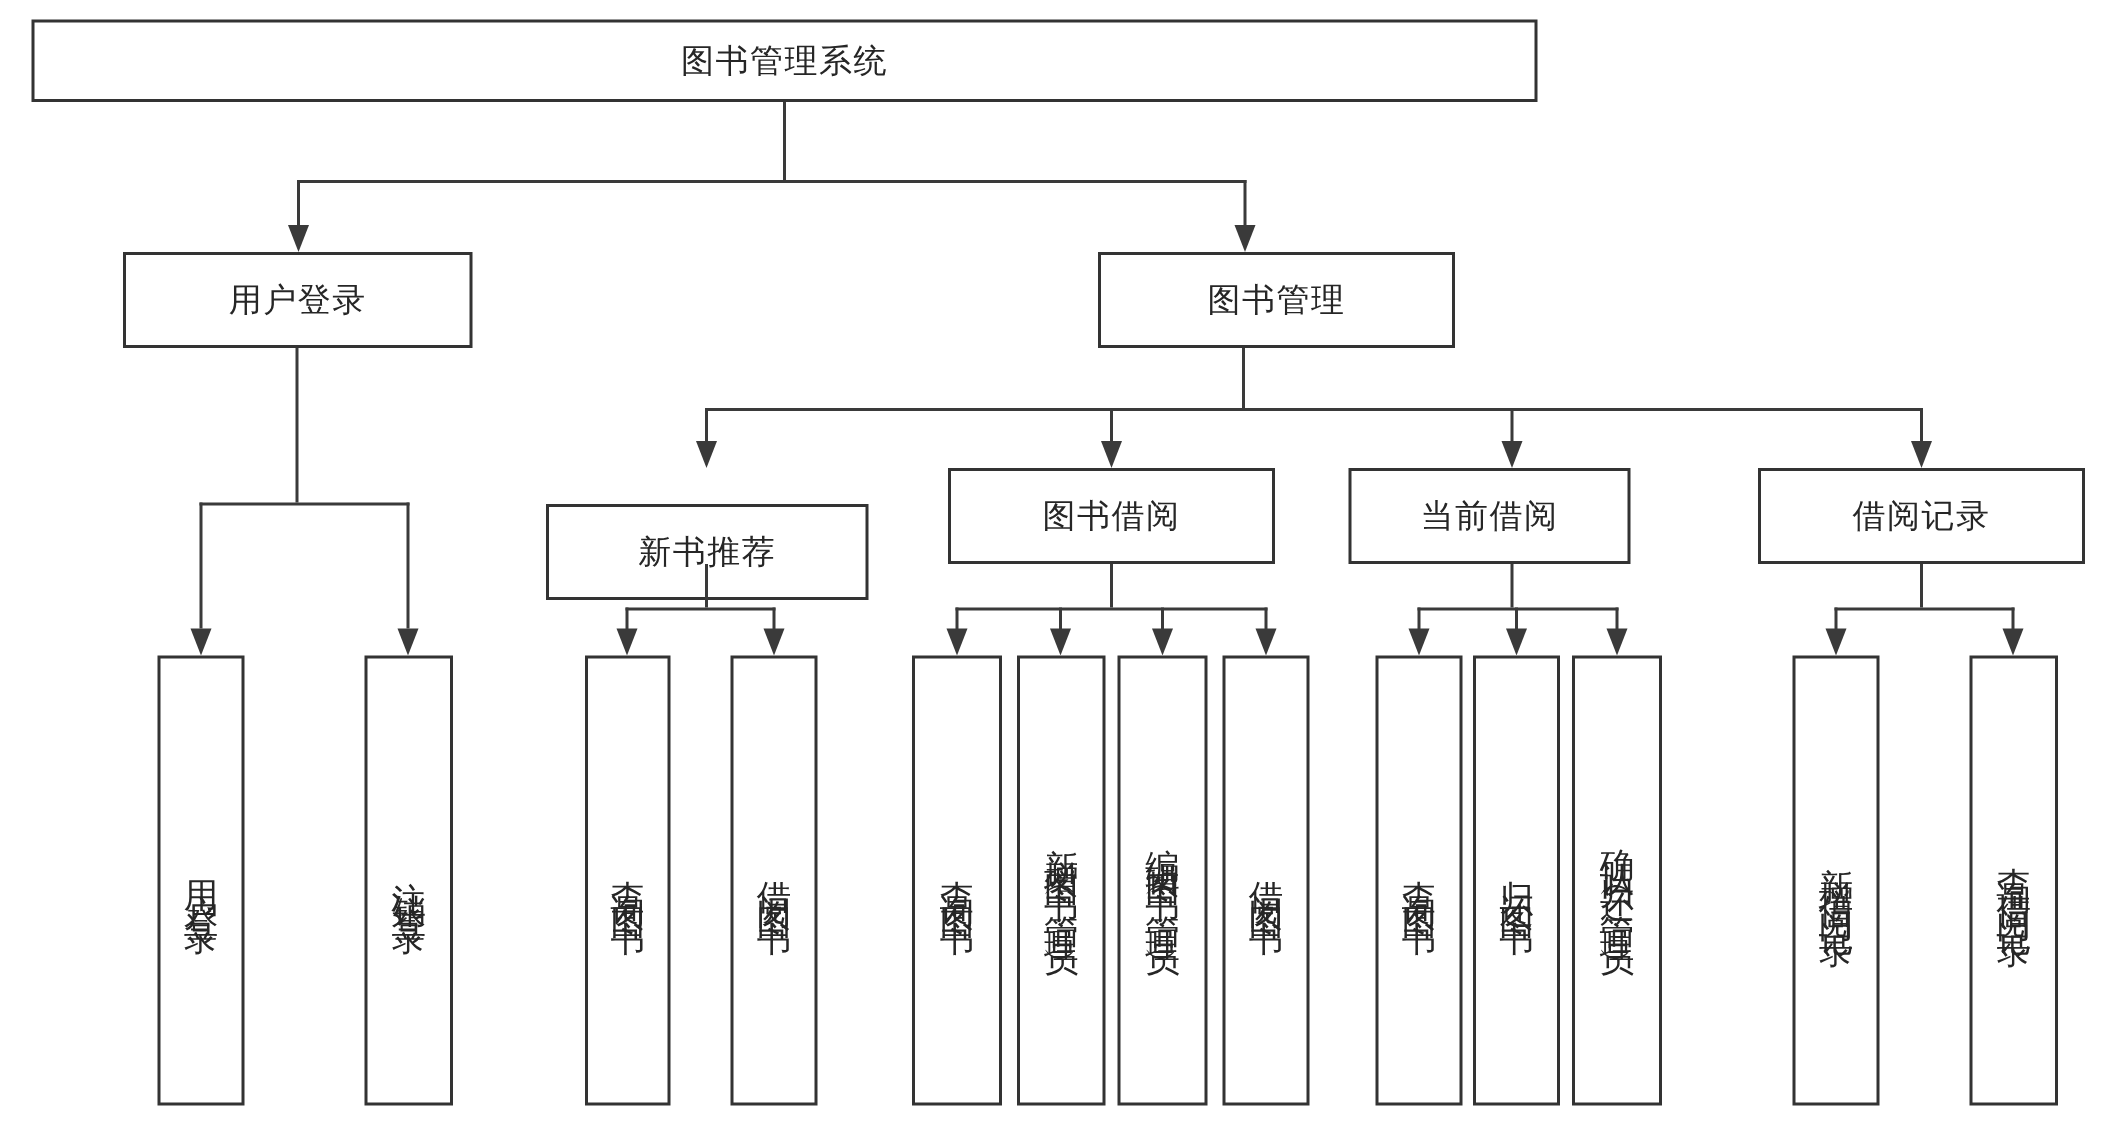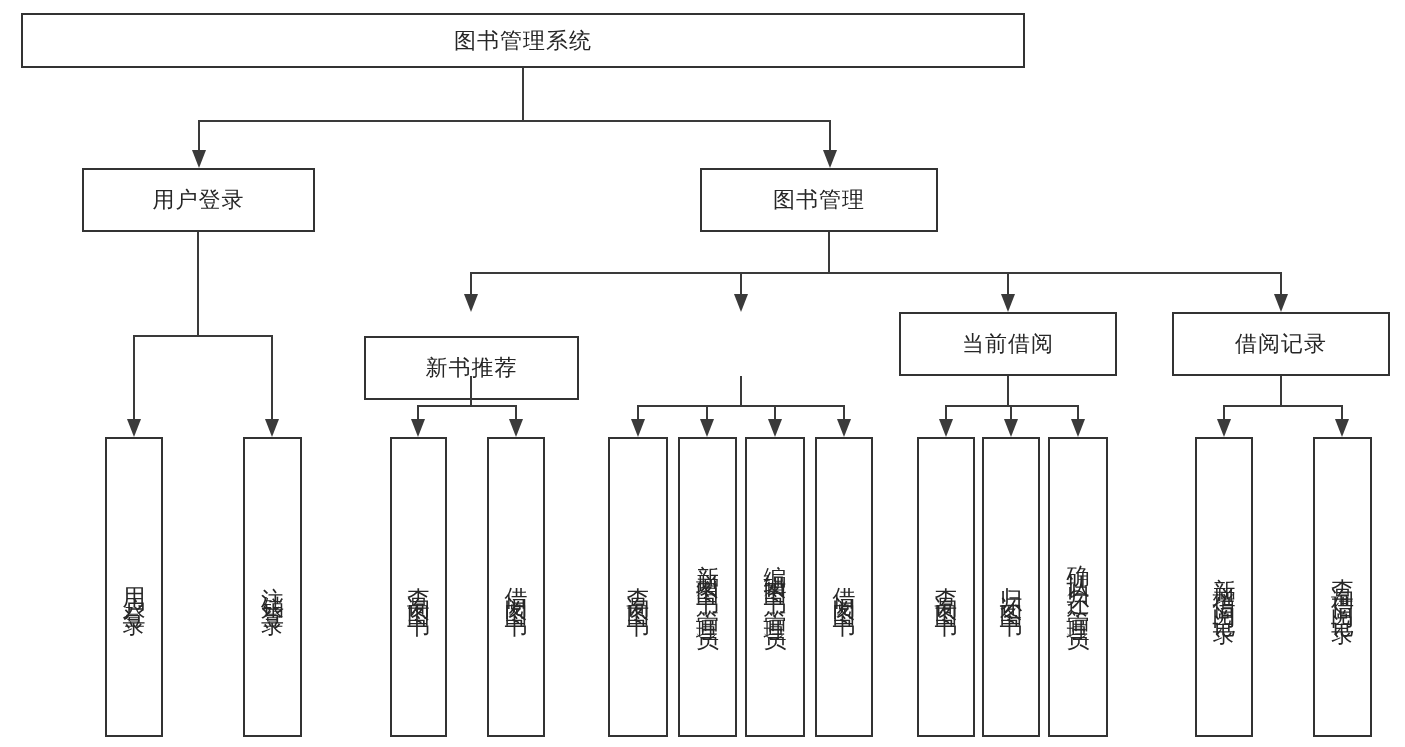--- a/index.html
+++ b/index.html
@@ -53,24 +53,24 @@
     font-size: 20px;
     color: #9e9ea4;
     letter-spacing: 1px;
     z-index: 5;
     background: transparent;
   }
 
   
   .n-root            { left: 21px;   top: 13px;  width: 1004px; height: 55px; }
   .n-user-login      { left: 82px;   top: 168px; width: 233px;  height: 64px; }
-  .n-book-mgmt       { left: 700px;  top: 168px; width: 238px;  height: 64px; }
+  .n-book-mgmt       { left: 732px;  top: 168px; width: 238px;  height: 64px; }
   .n-new-book-rec    { left: 364px;  top: 312px; width: 215px;  height: 64px; margin-top: 24px; }
   .n-book-borrow     { left: 632px;  top: 312px; width: 218px;  height: 64px; }
-  .n-current-borrow  { left: 899px;  top: 312px; width: 218px;  height: 64px; }
+  .n-current-borrow  { left: 899px;  top: 312px; width: 188px;  height: 64px; }
   .n-borrow-records  { left: 1172px; top: 312px; width: 218px;  height: 64px; }
 
   .n-leaf-login      { left: 105px;  top: 437px; width: 58px; height: 300px; }
   .n-leaf-logout     { left: 243px;  top: 437px; width: 59px; height: 300px; }
   .n-leaf-nb-query   { left: 390px;  top: 437px; width: 57px; height: 300px; }
   .n-leaf-nb-borrow  { left: 487px;  top: 437px; width: 58px; height: 300px; }
   .n-leaf-bb-query   { left: 608px;  top: 437px; width: 60px; height: 300px; }
   .n-leaf-bb-add     { left: 678px;  top: 437px; width: 59px; height: 300px; }
   .n-leaf-bb-edit    { left: 745px;  top: 437px; width: 60px; height: 300px; }
   .n-leaf-bb-borrow  { left: 815px;  top: 437px; width: 58px; height: 300px; }
@@ -117,20 +117,23 @@
   <div class="vline" style="left:740px;top:272px;height:24px;"></div>
   <div class="arrow" style="left:734px;top:294px;"></div>
   <div class="vline" style="left:1007px;top:272px;height:24px;"></div>
   <div class="arrow" style="left:1001px;top:294px;"></div>
   <div class="vline" style="left:1280px;top:272px;height:24px;"></div>
   <div class="arrow" style="left:1274px;top:294px;"></div>
 
   <div class="box n-new-book-rec">
     <span>新书推荐</span>
   </div>
+  <div class="box n-book-borrow">
+    <span>图书借阅</span>
+  </div>
   <div class="box n-current-borrow">
     <span>当前借阅</span>
   </div>
   <div class="box n-borrow-records">
     <span>借阅记录</span>
   </div>
 
   <div class="vline" style="left:470px;top:376px;height:29px;"></div>
   <div class="hline" style="left:417px;top:405px;width:100px;"></div>
   <div class="vline" style="left:417px;top:405px;height:16px;"></div>

